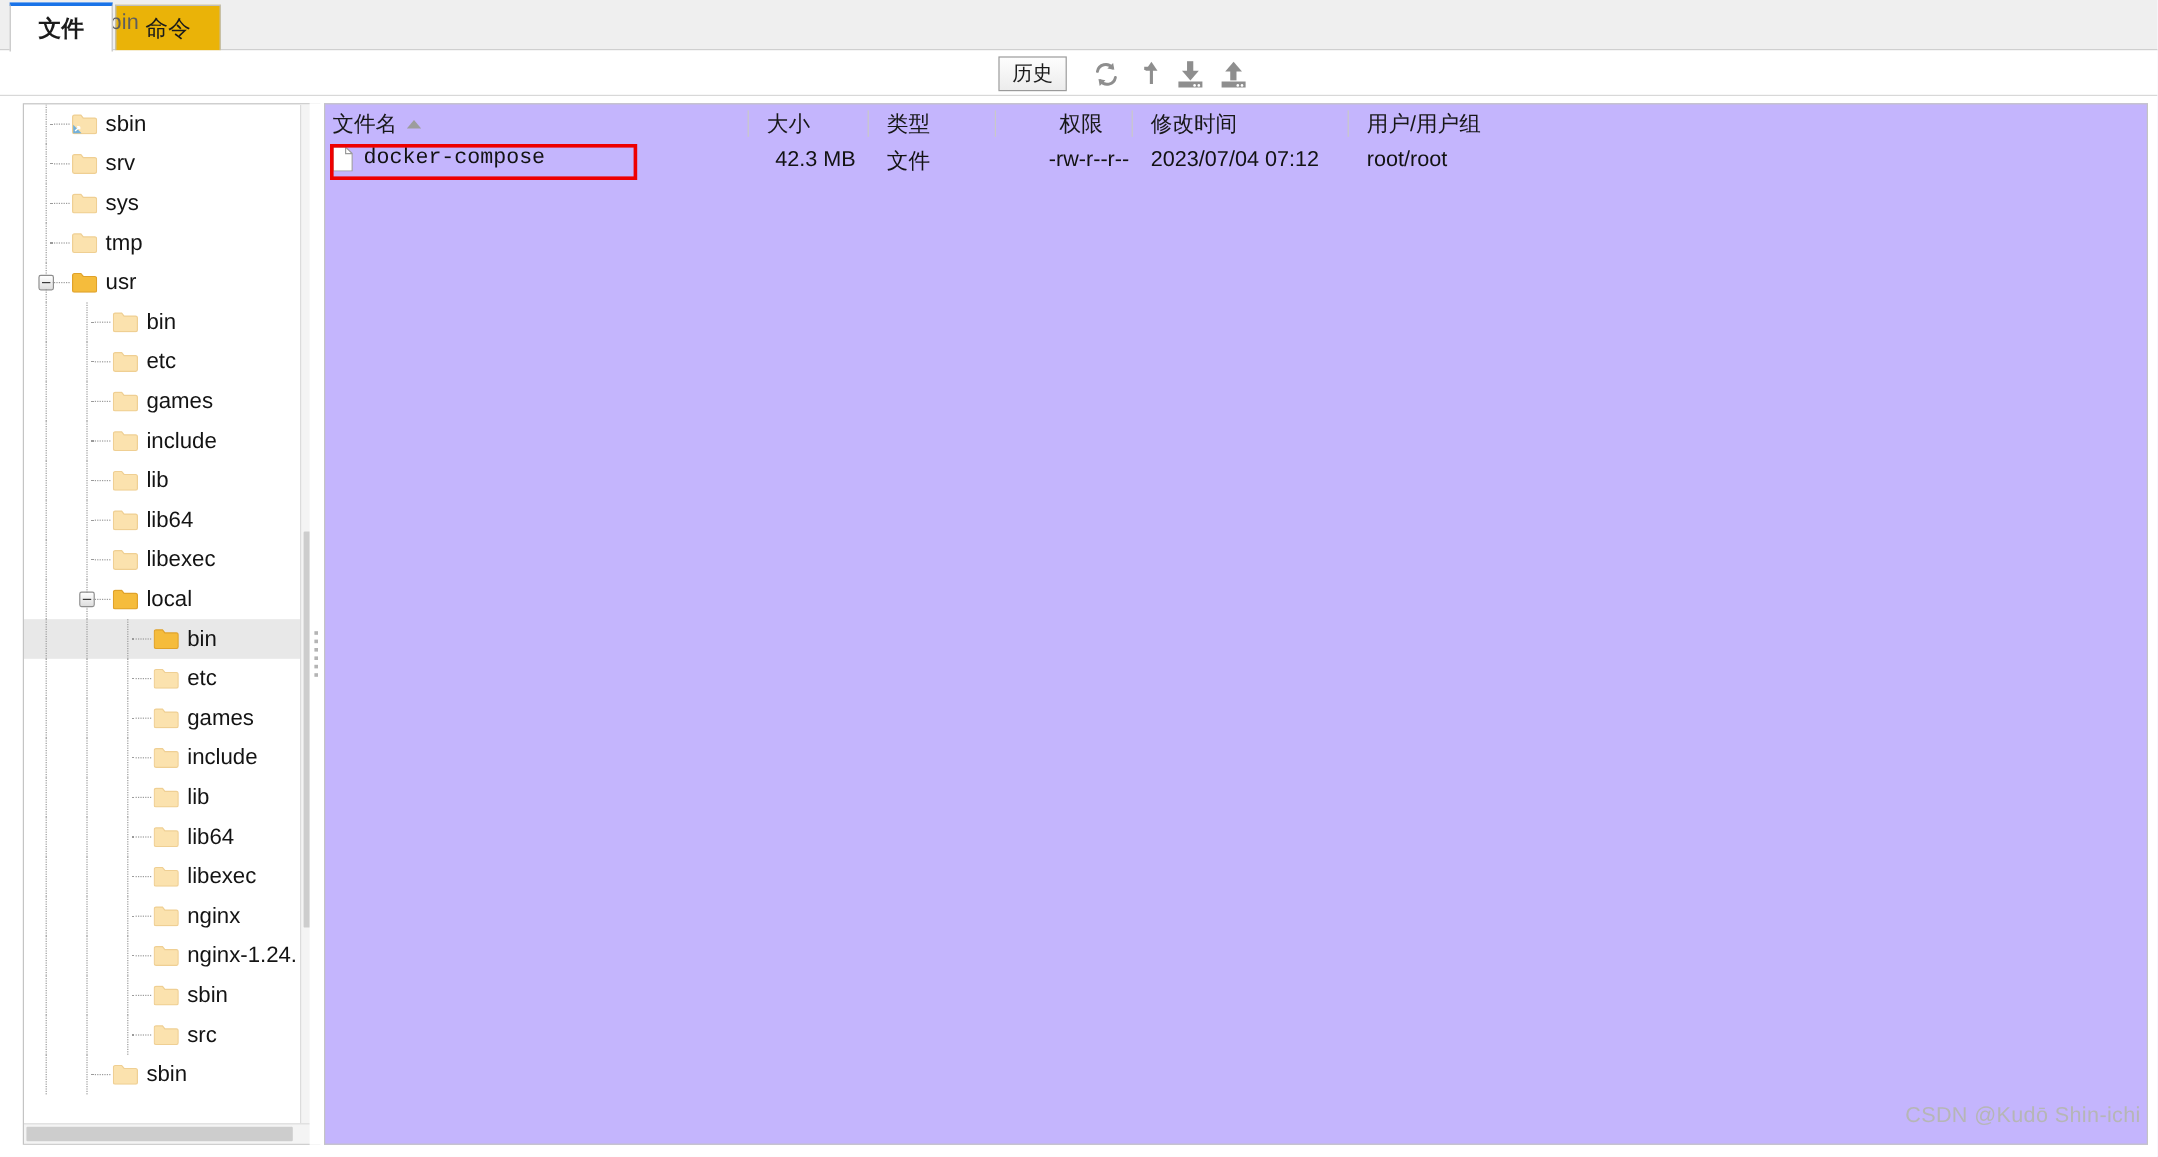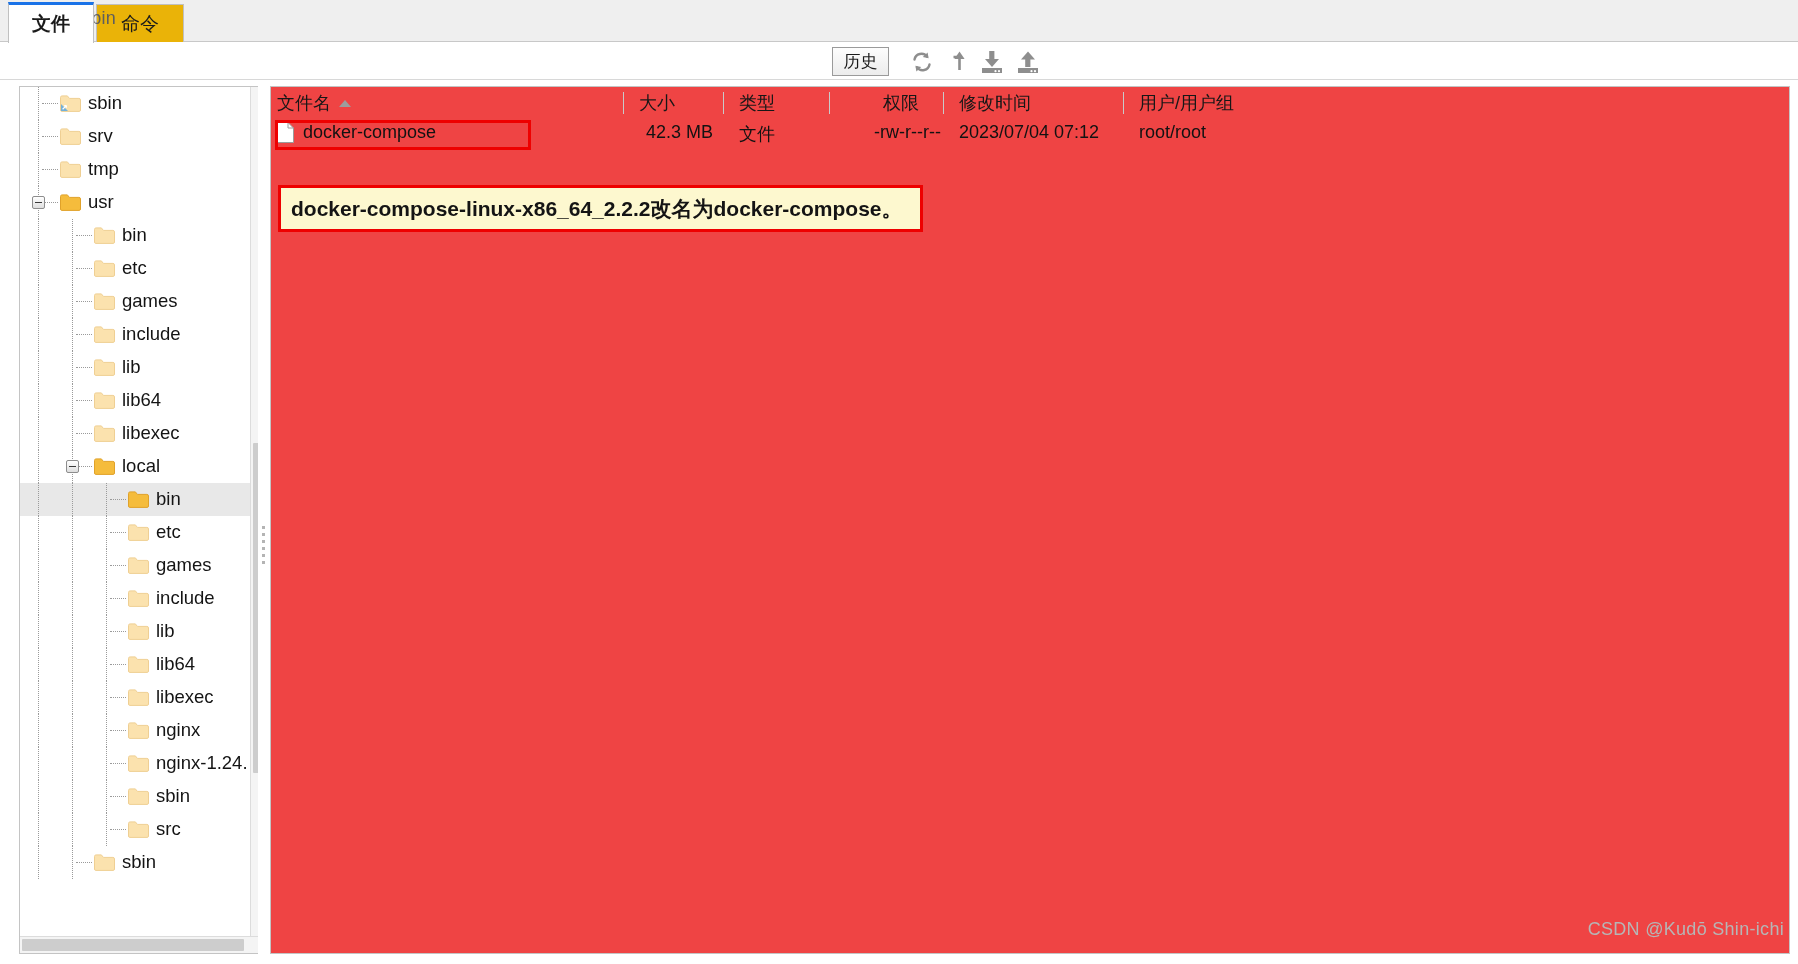--- a/index.html
+++ b/index.html
@@ -160,21 +160,21 @@
   }
   .splitter-grip i {
     display: block; width: 3px; height: 3px;
     background: #b4b4b4; margin-bottom: 4px;
   }
 
   
   .file-panel {
     position: absolute; left: 270px; top: 86px;
     width: 1520px; height: 868px;
-    background: #ef4444;
+    background: #c4b5fd;
     border: 1px solid #c4c4c4;
     overflow: hidden;
   }
   .fp-header {
     position: relative; height: 32px;
     display: flex; align-items: center;
     font-size: 18px; color: #171717;
   }
   .fp-col {
     position: absolute; top: 4px;
@@ -325,20 +325,30 @@
           <div class="tlabel" style="left: 68px;">srv</div>
         </div>
         <div class="tree-row">
           <div class="tw" style="left: 18px;"></div>
           <div class="hook" style="left: 22px; width: 16px;"></div>
           <div class="folder" style="left: 40px;">
             <svg width="21" height="17" viewBox="0 0 21 17">
               <path d="M0.5 2.5 a1.6 1.6 0 0 1 1.6-1.6 H7.4 L9.4 3.4 H18.9 a1.6 1.6 0 0 1 1.6 1.6 V15 a1.4 1.4 0 0 1-1.4 1.4 H1.9 A1.4 1.4 0 0 1 0.5 15 Z" fill="#fbe2ae" stroke="#efcf93" stroke-width="1"></path>
             </svg>
           </div>
+          <div class="tlabel" style="left: 68px;">sys</div>
+        </div>
+        <div class="tree-row">
+          <div class="tw" style="left: 18px;"></div>
+          <div class="hook" style="left: 22px; width: 16px;"></div>
+          <div class="folder" style="left: 40px;">
+            <svg width="21" height="17" viewBox="0 0 21 17">
+              <path d="M0.5 2.5 a1.6 1.6 0 0 1 1.6-1.6 H7.4 L9.4 3.4 H18.9 a1.6 1.6 0 0 1 1.6 1.6 V15 a1.4 1.4 0 0 1-1.4 1.4 H1.9 A1.4 1.4 0 0 1 0.5 15 Z" fill="#fbe2ae" stroke="#efcf93" stroke-width="1"></path>
+            </svg>
+          </div>
           <div class="tlabel" style="left: 68px;">tmp</div>
         </div>
         <div class="tree-row">
           <div class="tw" style="left: 18px;"></div>
           <div class="hook" style="left: 22px; width: 16px;"></div>
           <div class="toggle" style="left: 12px;"></div>
           <div class="folder" style="left: 40px;">
             <svg width="21" height="17" viewBox="0 0 21 17">
               <path d="M0.5 2.5 a1.6 1.6 0 0 1 1.6-1.6 H7.4 L9.4 3.4 H18.9 a1.6 1.6 0 0 1 1.6 1.6 V15 a1.4 1.4 0 0 1-1.4 1.4 H1.9 A1.4 1.4 0 0 1 0.5 15 Z" fill="#f5bc3c" stroke="#e0a22a" stroke-width="1"></path>
             </svg>
@@ -626,30 +636,27 @@
       </div>
     </div>
 
     <div class="fp-row">
       <div class="file-icon">
         <svg width="17" height="21" viewBox="0 0 17 21">
           <path d="M0.5 0.5 H11 L16.5 6 V20.5 H0.5 Z" fill="#ffffff" stroke="#9b9b9b" stroke-width="1"></path>
           <path d="M11 0.5 L11 6 L16.5 6" fill="none" stroke="#9b9b9b" stroke-width="1"></path>
         </svg>
       </div>
-      <div class="cell" style="left:32px;">docker-compose</div>
+      <div class="cell" style="left:32px;font-family:Liberation Mono, monospace;">docker-compose</div>
       <div class="cell" style="left:350px; width:92px; text-align:right;">42.3 MB</div>
       <div class="cell" style="left:468px;">文件</div>
       <div class="cell" style="left:570px; width:100px; text-align:right;">-rw-r--r--</div>
       <div class="cell" style="left:688px;">2023/07/04 07:12</div>
       <div class="cell" style="left:868px;">root/root</div>
       <div class="sel-box"></div>
     </div>
 
   </div>
 
-  <div class="callout">
-    <span>docker-compose-linux-x86_64_2.2.2改名为docker-compose。</span>
-  </div>
 
   <div class="watermark">CSDN @Kudō Shin-ichi</div>
 
 </div>
 
 </body></html>

